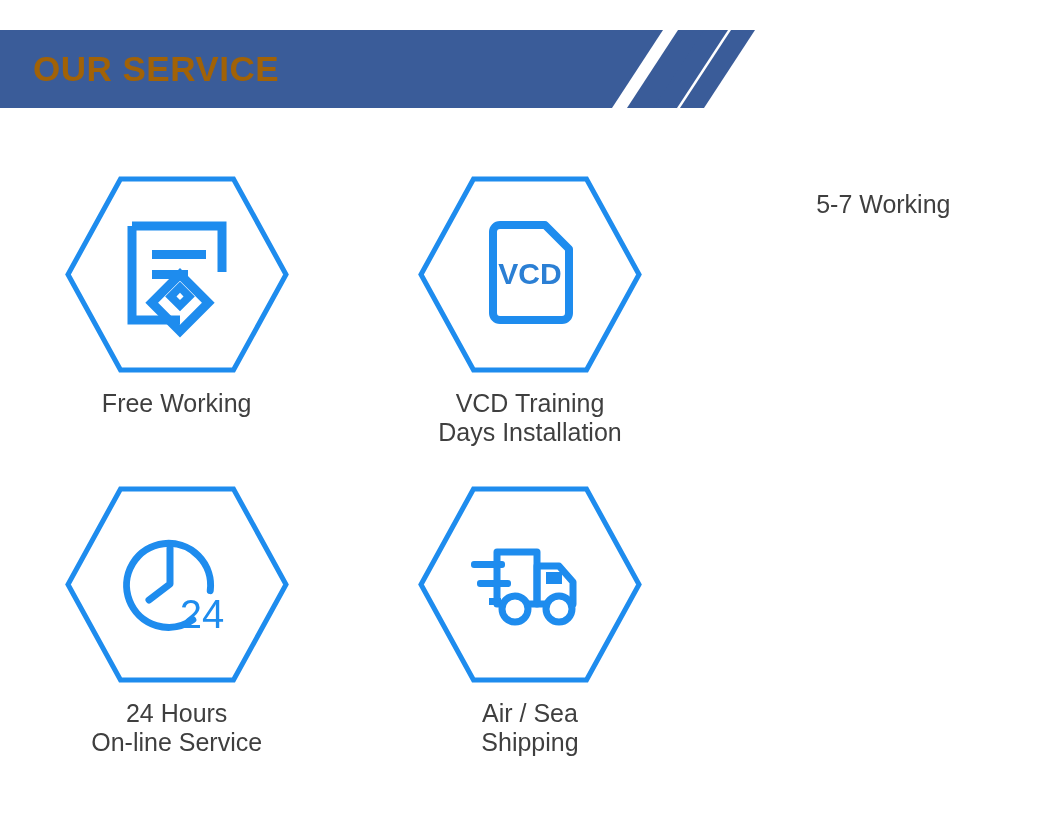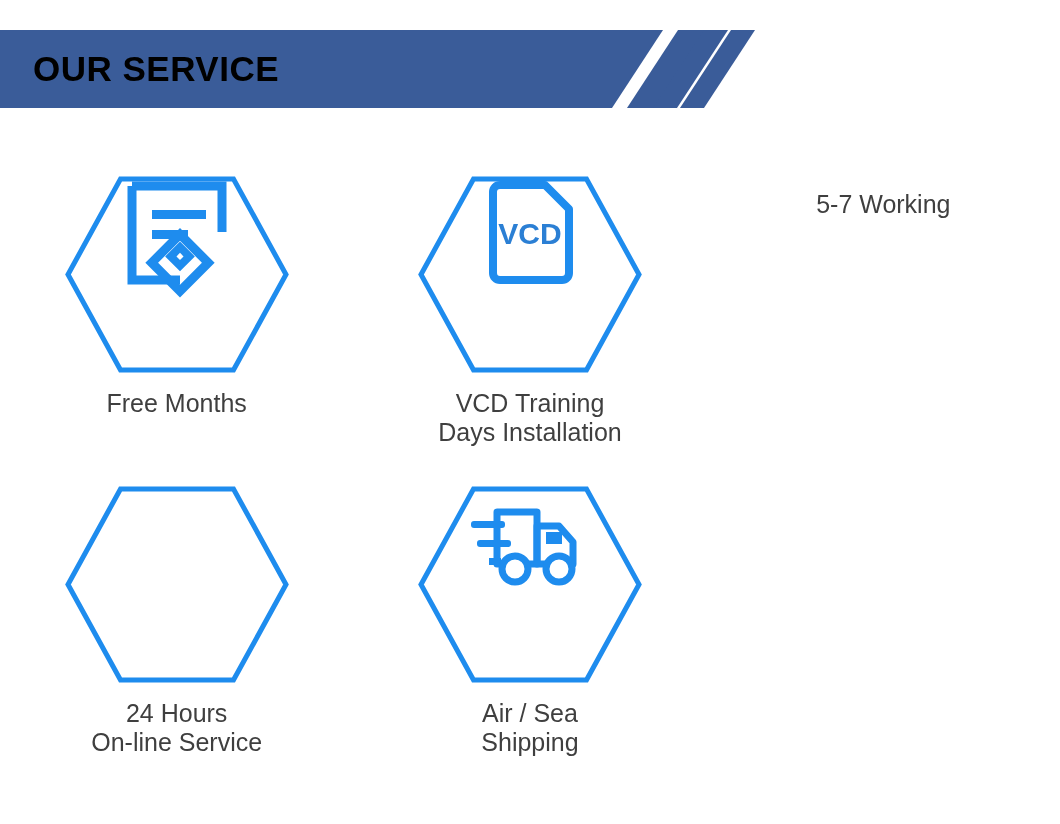--- a/index.html
+++ b/index.html
@@ -24,21 +24,21 @@
     height: 78px;
   }
   .banner svg { display: block; }
   .banner-title {
     position: absolute;
     left: 33px;
     top: 0;
     height: 78px;
     display: flex;
     align-items: center;
-    color: #000000;
+    color: #a16207;
     font-size: 35px;
     font-weight: bold;
     letter-spacing: 0.5px;
     font-family: "Liberation Sans", sans-serif;
     white-space: nowrap;
   }
 
   
   .grid {
     position: absolute;
@@ -53,21 +53,21 @@
     position: relative;
     display: flex;
     flex-direction: column;
     align-items: center;
   }
   .hex-wrap {
     position: relative;
     width: 226px;
     height: 199px;
     display: flex;
-    align-items: flex-start;
+    align-items: center;
     justify-content: center;
   }
   .hex-wrap svg.hexframe {
     position: absolute;
     left: 0;
     top: 0;
   }
   .hex-icon {
     position: relative;
     width: 120px;
@@ -141,21 +141,21 @@
           <rect x="34" y="54" width="36" height="9" fill="#1e8cee"></rect>
 
           <g transform="translate(62,50) rotate(45)">
             <path d="M6 6 H46 V46 H6 Z" fill="none" stroke="#1e8cee" stroke-width="9"></path>
             <rect x="15" y="15" width="13" height="13" fill="none" stroke="#1e8cee" stroke-width="8"></rect>
           </g>
         </svg>
       </div>
     </div>
     <div class="caption">
-      <span>Free Months</span>
+      <span>Free Working</span>
     </div>
   </div>
 
 
   <div class="card">
     <div class="hex-wrap">
       <svg class="hexframe" width="226" height="199" viewBox="0 0 226 199">
         <polygon points="56.5,4 169.5,4 222,99.5 169.5,195 56.5,195 4,99.5" fill="none" stroke="#1e8cee" stroke-width="5" stroke-linejoin="miter"></polygon>
       </svg>
       <div class="hex-icon">
@@ -176,20 +176,29 @@
     <div class="caption">
       <span>5-7 Working</span>
     </div>
   </div>
 
   <div class="card">
     <div class="hex-wrap">
       <svg class="hexframe" width="226" height="199" viewBox="0 0 226 199">
         <polygon points="56.5,4 169.5,4 222,99.5 169.5,195 56.5,195 4,99.5" fill="none" stroke="#1e8cee" stroke-width="5" stroke-linejoin="miter"></polygon>
       </svg>
+      <div class="hex-icon">
+        <svg width="118" height="118" viewBox="0 0 118 118">
+
+          <path d="M83 88 A42 42 0 1 1 94 56" fill="none" stroke="#1e8cee" stroke-width="7" stroke-linecap="round" transform="rotate(12 52 52)"></path>
+
+          <path d="M52 22 L52 58 L31 74" fill="none" stroke="#1e8cee" stroke-width="7" stroke-linecap="round" stroke-linejoin="round"></path>
+          <text class="clock-text" x="84" y="102" text-anchor="middle">24</text>
+        </svg>
+      </div>
     </div>
     <div class="caption">
       <span>24 Hours</span>
       <span class="l2">On-line Service</span>
     </div>
   </div>
 
   <div class="card">
     <div class="hex-wrap">
       <svg class="hexframe" width="226" height="199" viewBox="0 0 226 199">

